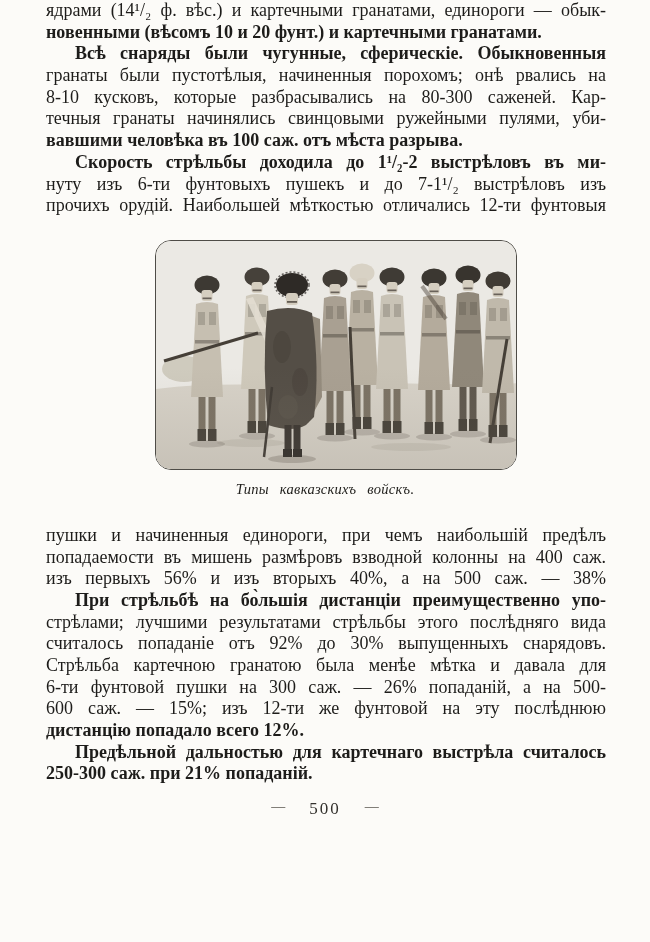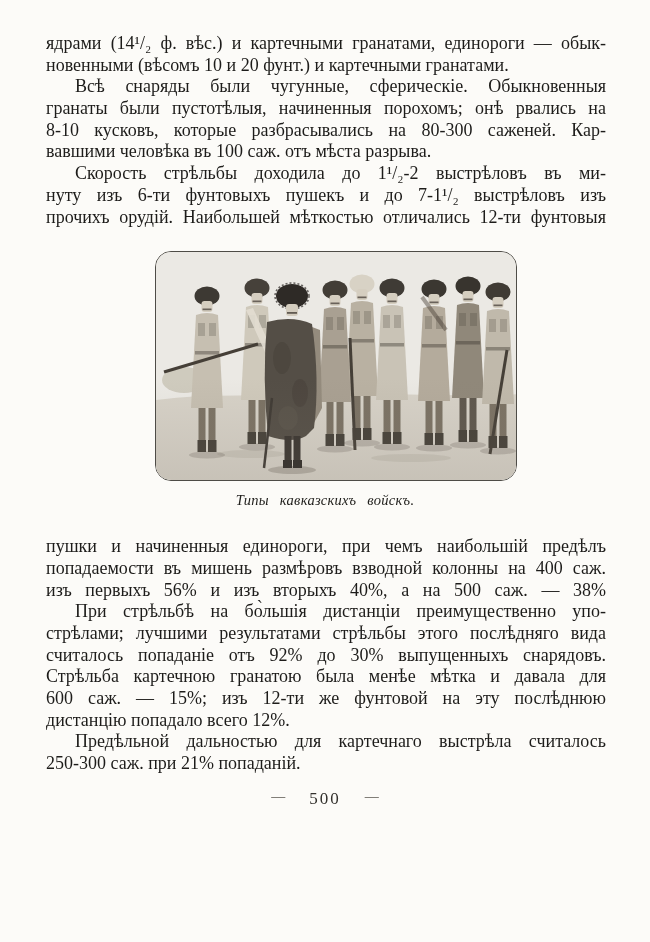--- a/index.html
+++ b/index.html
@@ -2,28 +2,28 @@
 <html><head>
 <meta charset="utf-8">
 <style>
   html,body{margin:0;padding:0;background:#e9e7e2;}
   .page{
     width:650px;height:942px;margin:0 auto;background:#fcfbf8;
     font-family:"Liberation Serif","DejaVu Serif",serif;
     color:#1d1c1a;overflow:hidden;box-sizing:border-box;position:relative;
   }
   .textcol{padding-left:46px;padding-right:44px;}
-  .textcol.upper{padding-top:33px;}
+  .textcol.upper{}
   .textcol.lower{margin-top:27px;}
   .line{
     font-size:18px;line-height:21.7px;height:21.7px;
     text-align:justify;text-align-last:justify;white-space:normal;
   }
-  .line.last{text-align-last:left;}
-  .line.indent{text-indent:29px;}
+  .line.last{text-align-last:left;font-weight:bold;}
+  .line.indent{text-indent:29px;font-weight:bold;}
   figure.plate{margin:23px auto 0;width:340px;padding:0;}
   .frame{
     width:362px;height:230px;box-sizing:border-box;
     border:1.6px solid #4e4c47;border-radius:16px;overflow:hidden;
     background:#eae8e3;
   }
   figcaption{
     margin-top:11px;text-align:center;font-style:italic;
     font-size:14.5px;word-spacing:7px;letter-spacing:.3px;color:#23221f;
   }
@@ -38,20 +38,21 @@
 <body>
 
 <div class="page">
 
   <div class="textcol upper">
       <div class="line">ядрами (14¹/₂ ф. вѣс.) и картечными гранатами, единороги — обык-</div>
       <div class="line last">новенными (вѣсомъ 10 и 20 фунт.) и картечными гранатами.</div>
       <div class="line indent">Всѣ снаряды были чугунные, сферическіе. Обыкновенныя</div>
       <div class="line">гранаты были пустотѣлыя, начиненныя порохомъ; онѣ рвались на</div>
       <div class="line">8-10 кусковъ, которые разбрасывались на 80-300 саженей. Кар-</div>
+      <div class="line">течныя гранаты начинялись свинцовыми ружейными пулями, уби-</div>
       <div class="line last">вавшими человѣка въ 100 саж. отъ мѣста разрыва.</div>
       <div class="line indent">Скорость стрѣльбы доходила до 1¹/₂-2 выстрѣловъ въ ми-</div>
       <div class="line">нуту изъ 6-ти фунтовыхъ пушекъ и до 7-1¹/₂ выстрѣловъ изъ</div>
       <div class="line">прочихъ орудій. Наибольшей мѣткостью отличались 12-ти фунтовыя</div>
     </div>
 
   <figure class="plate">
     <div class="frame">
       <svg viewBox="0 0 362 230" width="362" height="230">
         <defs>
@@ -144,20 +145,21 @@
   </figure>
 
   <div class="textcol lower">
       <div class="line">пушки и начиненныя единороги, при чемъ наибольшій предѣлъ</div>
       <div class="line">попадаемости въ мишень размѣровъ взводной колонны на 400 саж.</div>
       <div class="line">изъ первыхъ 56% и изъ вторыхъ 40%, а на 500 саж. — 38%</div>
       <div class="line indent">При стрѣльбѣ на бо̀льшія дистанціи преимущественно упо-</div>
       <div class="line">стрѣлами; лучшими результатами стрѣльбы этого послѣдняго вида</div>
       <div class="line">считалось попаданіе отъ 92% до 30% выпущенныхъ снарядовъ.</div>
       <div class="line">Стрѣльба картечною гранатою была менѣе мѣтка и давала для</div>
+      <div class="line">6-ти фунтовой пушки на 300 саж. — 26% попаданій, а на 500-</div>
       <div class="line">600 саж. — 15%; изъ 12-ти же фунтовой на эту послѣднюю</div>
       <div class="line last">дистанцію попадало всего 12%.</div>
       <div class="line indent">Предѣльной дальностью для картечнаго выстрѣла считалось</div>
       <div class="line last">250-300 саж. при 21% попаданій.</div>
     </div>
 
   <div class="footer">
     <span class="dash">—</span>
     <span class="num">500</span>
     <span class="dash">—</span>

